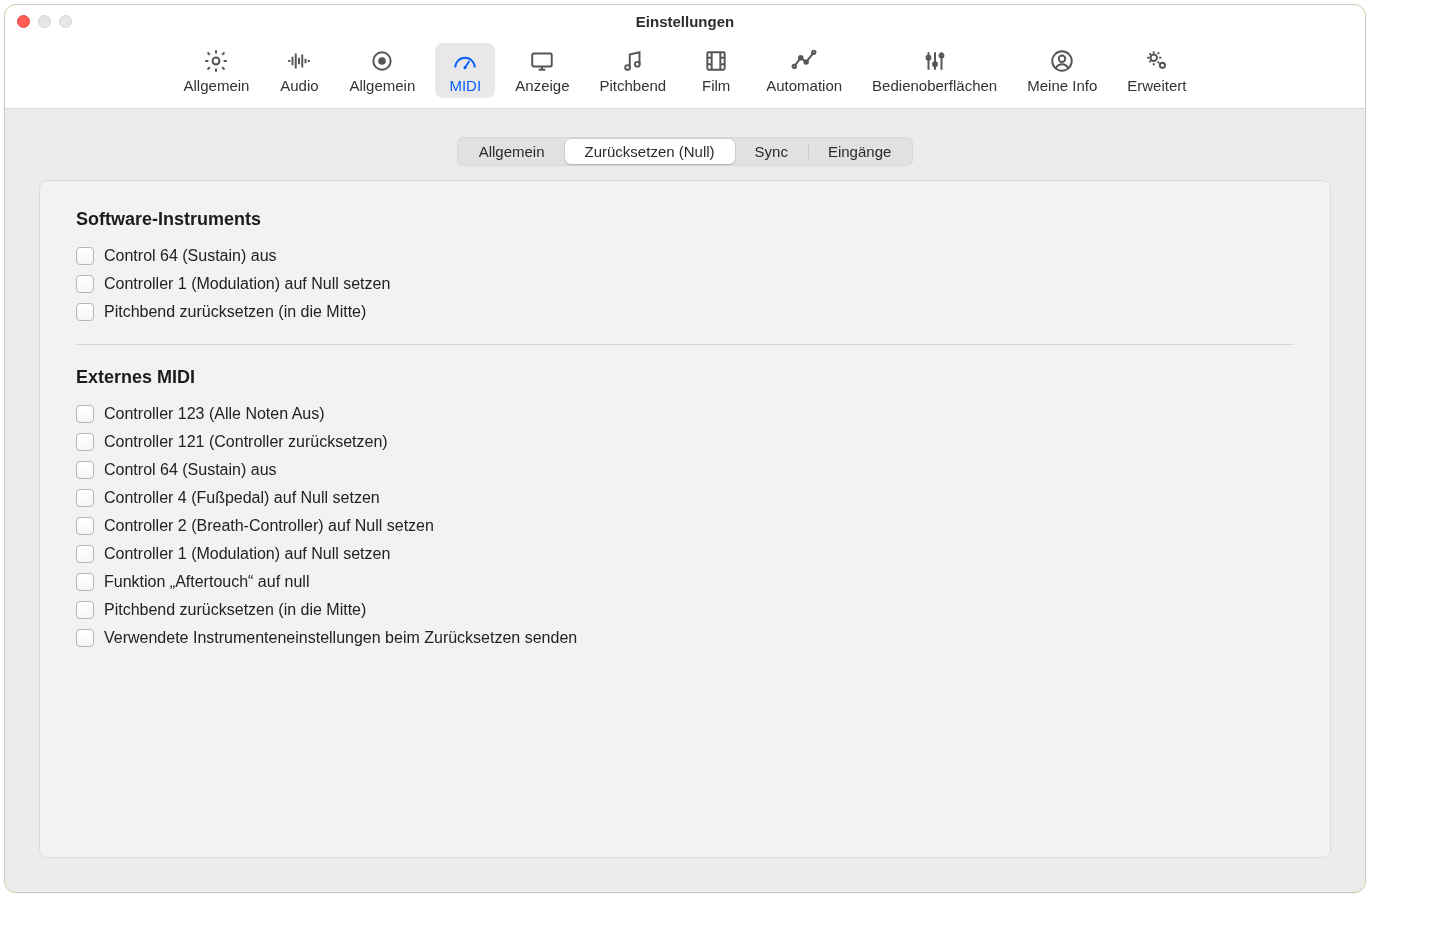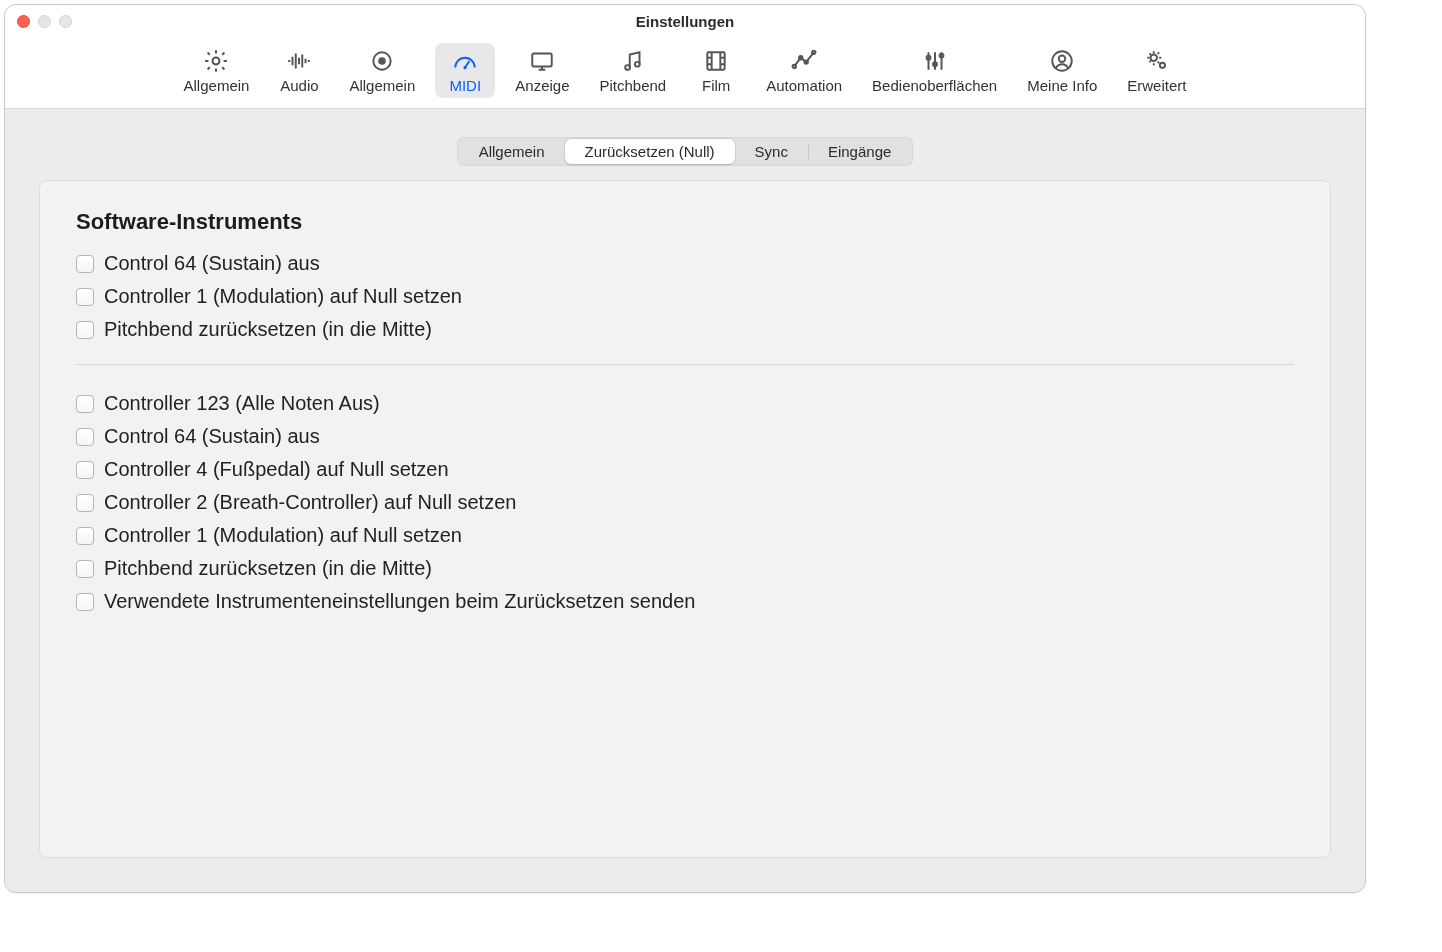--- a/index.html
+++ b/index.html
@@ -87,25 +87,25 @@
     content:""; position:absolute; left:0; top:5px; bottom:5px; width:1px; background:#c8c8ca;
   }
   .panel {
     flex: 1;
     background: #f2f2f2;
     border: 1px solid #dcdcdc;
     border-radius: 8px;
     padding: 28px 36px;
     overflow: auto;
   }
-  .section-title { font-weight: 700; font-size: 22px; color: #1c1c1c; margin-bottom: 12px; }
+  .section-title { font-weight: 700; font-size: 18px; color: #1c1c1c; margin-bottom: 12px; }
   .check-row {
     display:flex; align-items:center; gap: 10px;
     padding: 5px 0;
-    font-size: 20px; color: #222;
+    font-size: 16px; color: #222;
   }
   .chk {
     width: 18px; height: 18px; border: 1px solid #b5b5b8; border-radius: 4px;
     background: linear-gradient(#fff,#f6f6f6);
   }
   .divider { height:1px; background:#d7d7d9; margin: 18px 0 22px 0; }
 </style>
 </head>
 <body>
 
@@ -262,40 +262,49 @@
         <span class="chk"></span>
         <span>Controller 1 (Modulation) auf Null setzen</span>
       </div>
       <div class="check-row">
         <span class="chk"></span>
         <span>Pitchbend zurücksetzen (in die Mitte)</span>
       </div>
 
       <div class="divider"></div>
 
+      <div class="section-title">Externes MIDI</div>
 
       <div class="check-row">
         <span class="chk"></span>
         <span>Controller 123 (Alle Noten Aus)</span>
       </div>
       <div class="check-row">
         <span class="chk"></span>
+        <span>Controller 121 (Controller zurücksetzen)</span>
+      </div>
+      <div class="check-row">
+        <span class="chk"></span>
         <span>Control 64 (Sustain) aus</span>
       </div>
       <div class="check-row">
         <span class="chk"></span>
         <span>Controller 4 (Fußpedal) auf Null setzen</span>
       </div>
       <div class="check-row">
         <span class="chk"></span>
         <span>Controller 2 (Breath-Controller) auf Null setzen</span>
       </div>
       <div class="check-row">
         <span class="chk"></span>
         <span>Controller 1 (Modulation) auf Null setzen</span>
+      </div>
+      <div class="check-row">
+        <span class="chk"></span>
+        <span>Funktion „Aftertouch“ auf null</span>
       </div>
       <div class="check-row">
         <span class="chk"></span>
         <span>Pitchbend zurücksetzen (in die Mitte)</span>
       </div>
       <div class="check-row">
         <span class="chk"></span>
         <span>Verwendete Instrumenteneinstellungen beim Zurücksetzen senden</span>
       </div>
 

